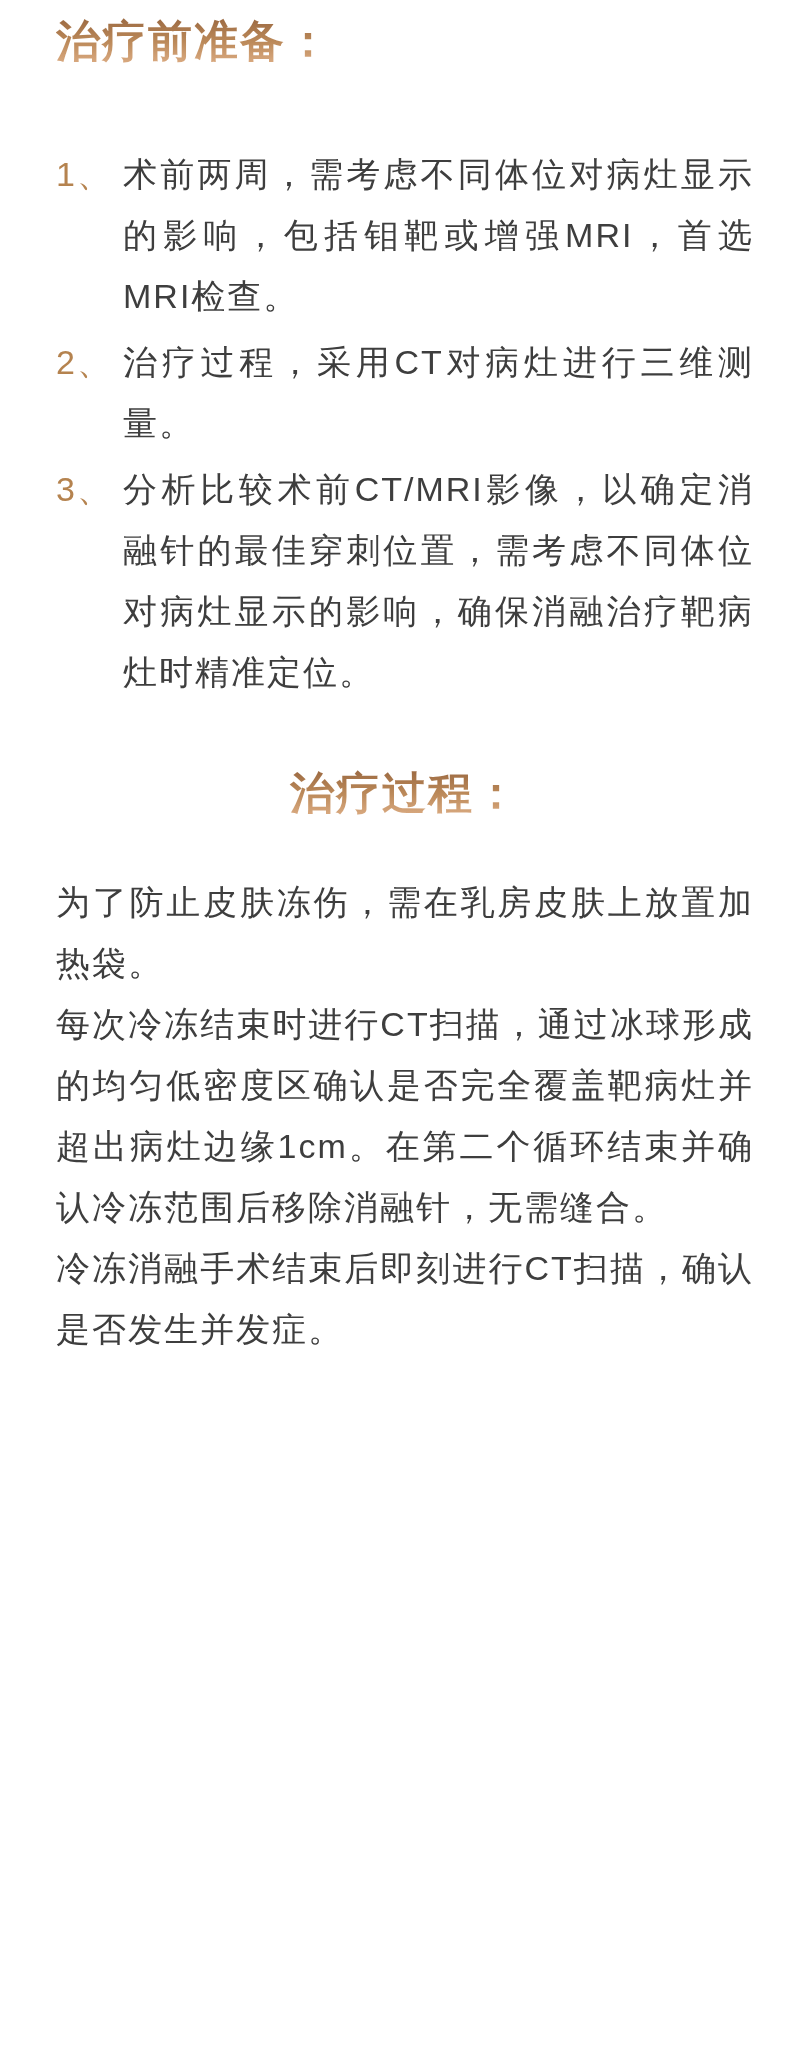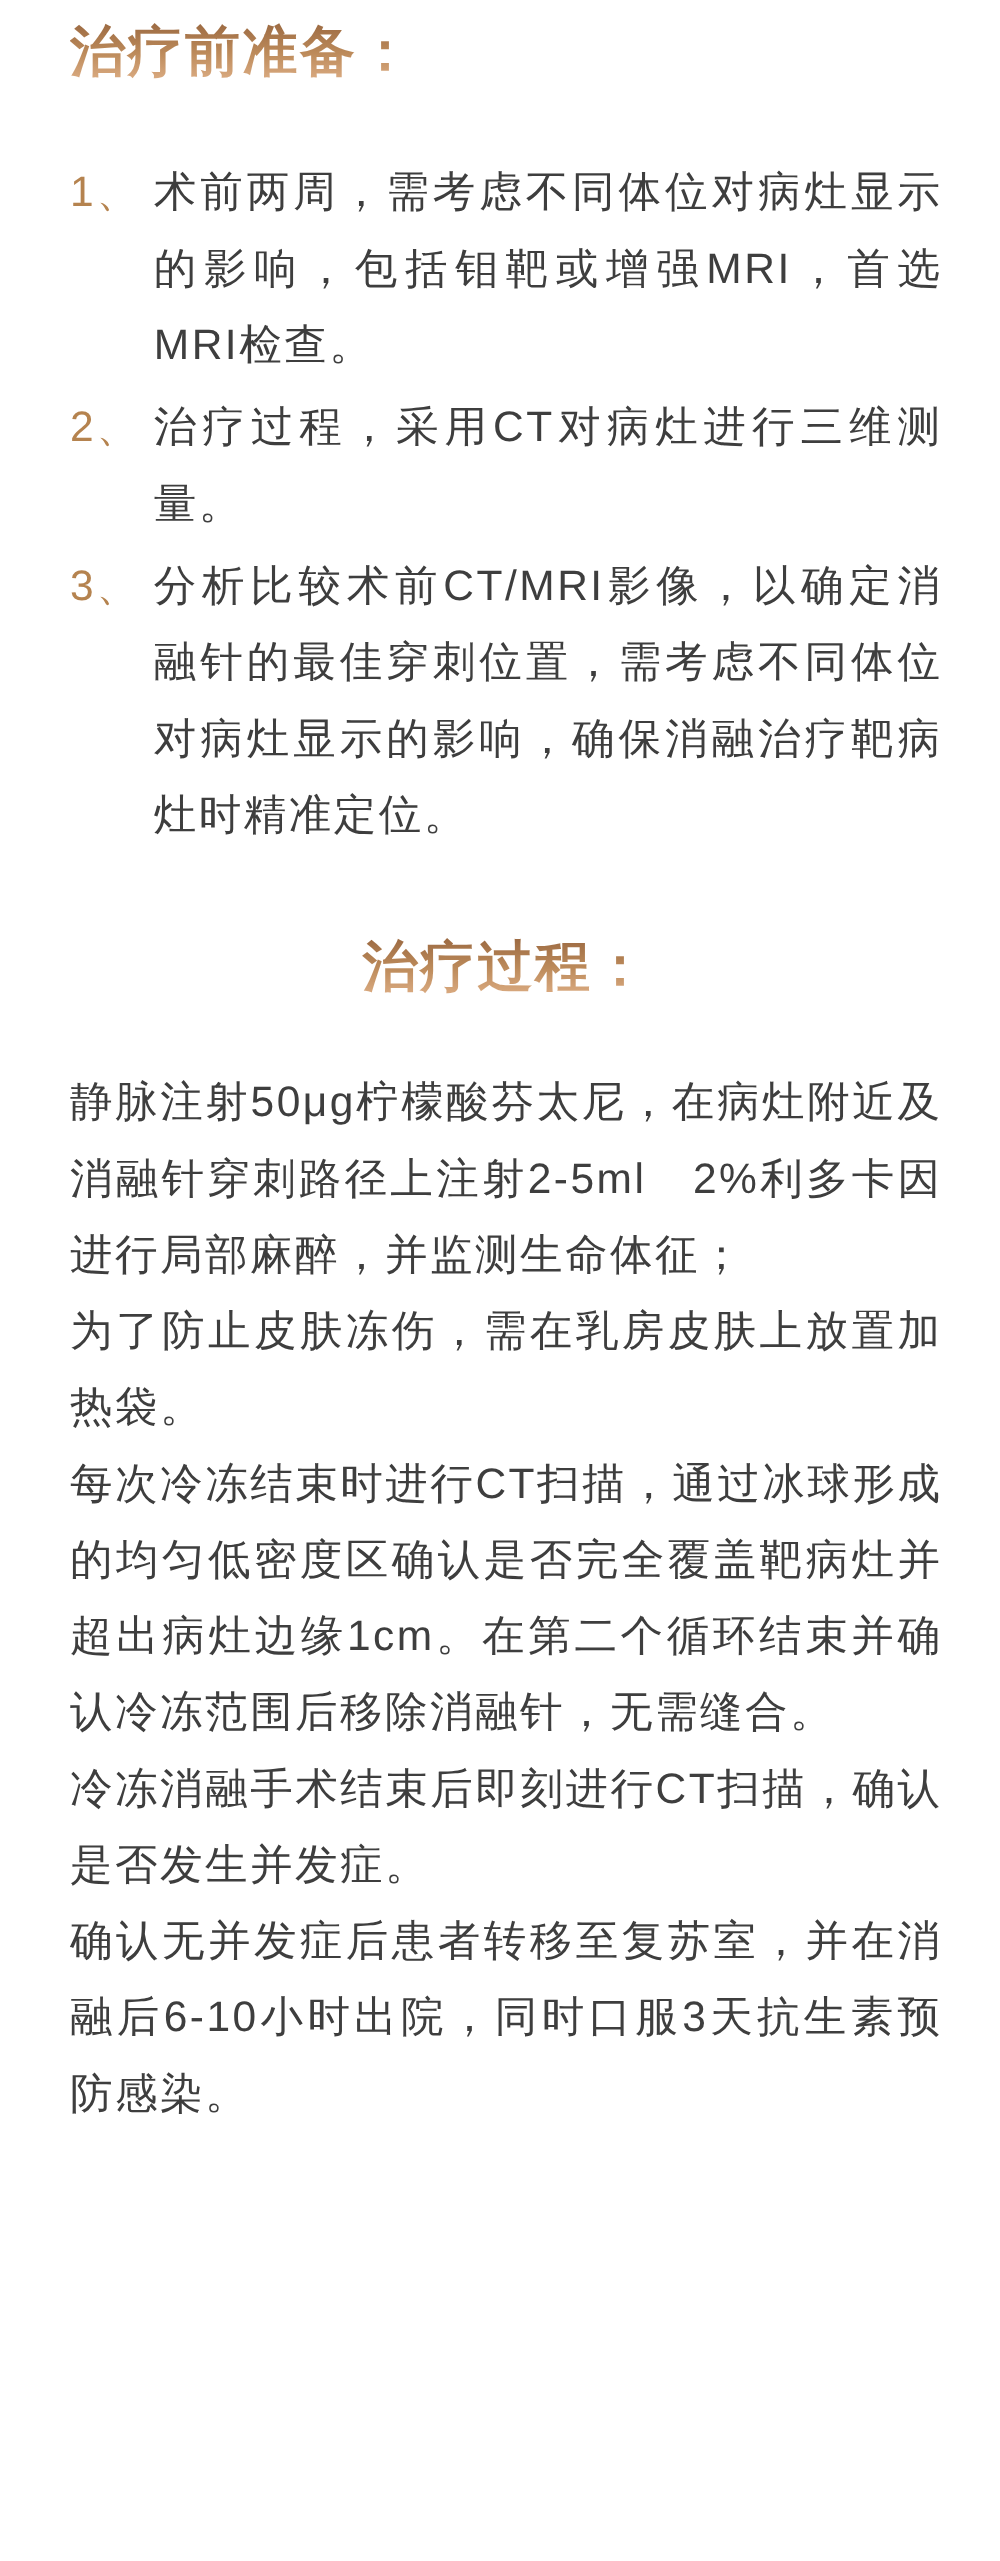--- a/index.html
+++ b/index.html
@@ -29,21 +29,21 @@
   }
   @supports ((-webkit-background-clip: text) or (background-clip: text)) {
     .heading {
       background: linear-gradient(180deg, #996740 0%, #bc8a5a 50%, #e0b189 100%);
       -webkit-background-clip: text;
       background-clip: text;
       color: transparent;
       -webkit-text-fill-color: transparent;
     }
   }
-  .sec-preparation .heading { margin-bottom: 56px; }
+  .sec-preparation .heading { margin-bottom: 76px; }
   .sec-process { margin-top: 65px; }
   .sec-process .heading { margin-bottom: 52px; text-align: center; }
 
   .body-text {
     font-size: 34px;
     line-height: 61px;
     letter-spacing: 2px;
     font-weight: 300;
   }
   .num-list { margin: 0; }
@@ -87,21 +87,19 @@
         <div class="list-item">
           <span class="num">3、</span>
           <div class="item-text">分析比较术前CT/MRI影像，以确定消融针的最佳穿刺位置，需考虑不同体位对病灶显示的影响，确保消融治疗靶病灶时精准定位。</div>
         </div>
       </div>
   </section>
 
   <section class="sec sec-process">
     <h2 class="heading">治疗过程：</h2>
     <div class="paras body-text" id="process-paras">
-        <p class="para">静脉注射50μg柠檬酸芬太尼，在病灶附近及消融针穿刺路径上注射2-5ml　2%利多卡因进行局部麻醉，并监测生命体征；</p>
         <p class="para">为了防止皮肤冻伤，需在乳房皮肤上放置加热袋。</p>
         <p class="para">每次冷冻结束时进行CT扫描，通过冰球形成的均匀低密度区确认是否完全覆盖靶病灶并超出病灶边缘1cm。在第二个循环结束并确认冷冻范围后移除消融针，无需缝合。</p>
         <p class="para">冷冻消融手术结束后即刻进行CT扫描，确认是否发生并发症。</p>
-        <p class="para">确认无并发症后患者转移至复苏室，并在消融后6-10小时出院，同时口服3天抗生素预防感染。</p>
       </div>
   </section>
 
 </div>
 
 </body></html>

